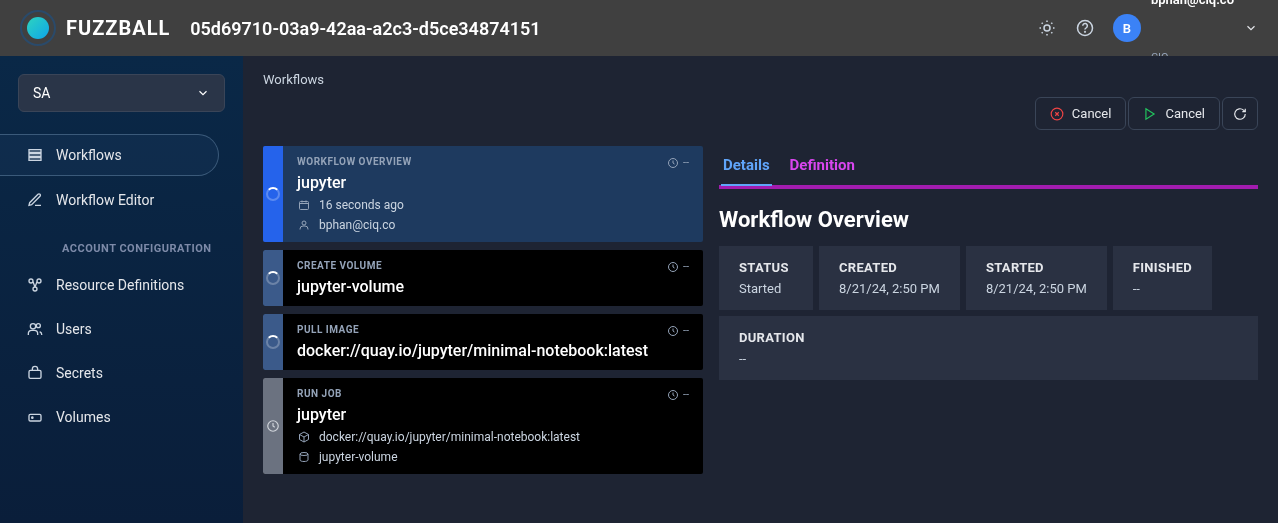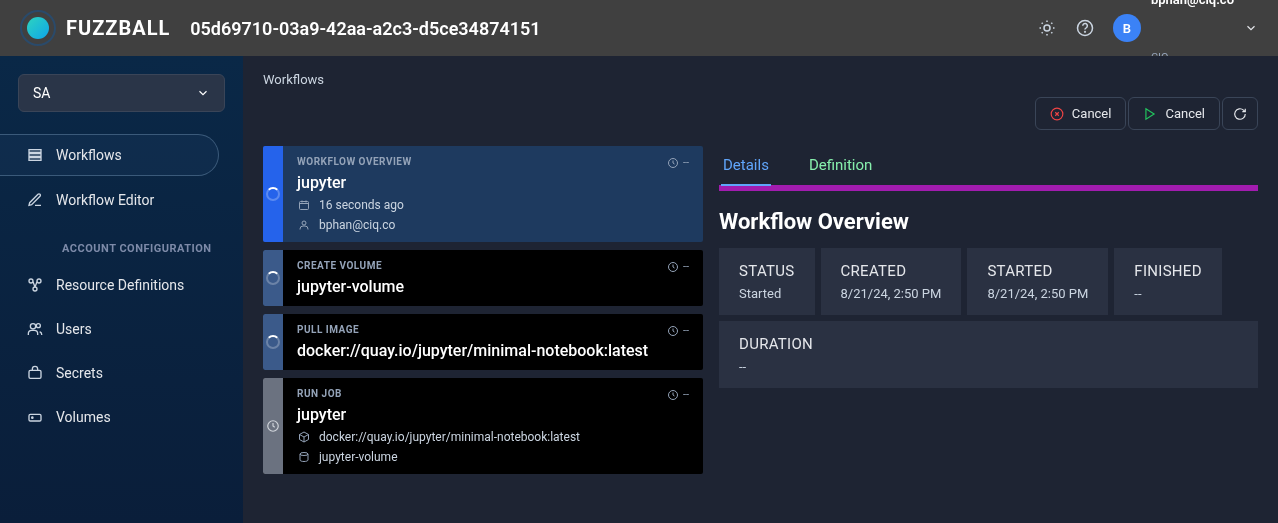--- a/index.html
+++ b/index.html
@@ -55,28 +55,28 @@
   .step-kind { font-size: 10px; font-weight: 700; letter-spacing: 0.5px; color: #94a3b8; text-transform: uppercase; }
   .step-time { font-size: 11px; color: #94a3b8; display: flex; align-items: center; gap: 4px; }
   .step-title { font-size: 16px; font-weight: 500; color: #fff; word-break: break-all; }
   .step-meta { display: flex; align-items: center; gap: 8px; font-size: 12px; color: #cbd5e1; margin-top: 2px; }
   .step-meta .mico { width: 14px; height: 14px; display: inline-flex; align-items: center; justify-content: center; color: #94a3b8; }
   .spinner { width: 14px; height: 14px; border: 2px solid rgba(255,255,255,0.25); border-top-color: #fff; border-radius: 50%; animation: spin 1s linear infinite; }
   @keyframes spin { to { transform: rotate(360deg); } }
   
   
   .details { flex: 1; display: flex; flex-direction: column; }
-  .tabs { display: flex; gap: 36px; border-bottom: 6px solid #a21caf; padding: 0 2px; }
-  .tab { padding: 10px 2px; font-size: 15px; color: #86efac; cursor: pointer; border-bottom: 2px solid transparent; margin-bottom: -1px; }
+  .tabs { display: flex; gap: 16px; border-bottom: 4px solid #a21caf; padding: 0 2px; font-weight: bold; }
+  .tab { padding: 10px 2px; font-size: 15px; color: #d946ef; cursor: pointer; border-bottom: 2px solid transparent; margin-bottom: -1px; }
   .tab.active { color: #60a5fa; border-bottom-color: #60a5fa; }
   .det-title { font-size: 22px; font-weight: 700; color: #fff; margin: 18px 0 14px; }
   .info-grid { display: flex; flex-wrap: wrap; gap: 6px; }
   .info-card { background: #2a3142; padding: 14px 20px; min-width: 94px; flex: 0 0 auto; }
   .info-card.wide { flex: 1 1 100%; }
-  .info-label { font-size: 15px; font-weight: 400; letter-spacing: 0.3px; color: #e5e7eb; margin-bottom: 6px; }
+  .info-label { font-size: 13px; font-weight: 700; letter-spacing: 0.3px; color: #e5e7eb; margin-bottom: 6px; }
   .info-value { font-size: 13px; color: #cbd5e1; }
   
   svg { display: block; }
 </style>
 </head>
 <body>
 
 <div class="app">
 
   <div class="header">

